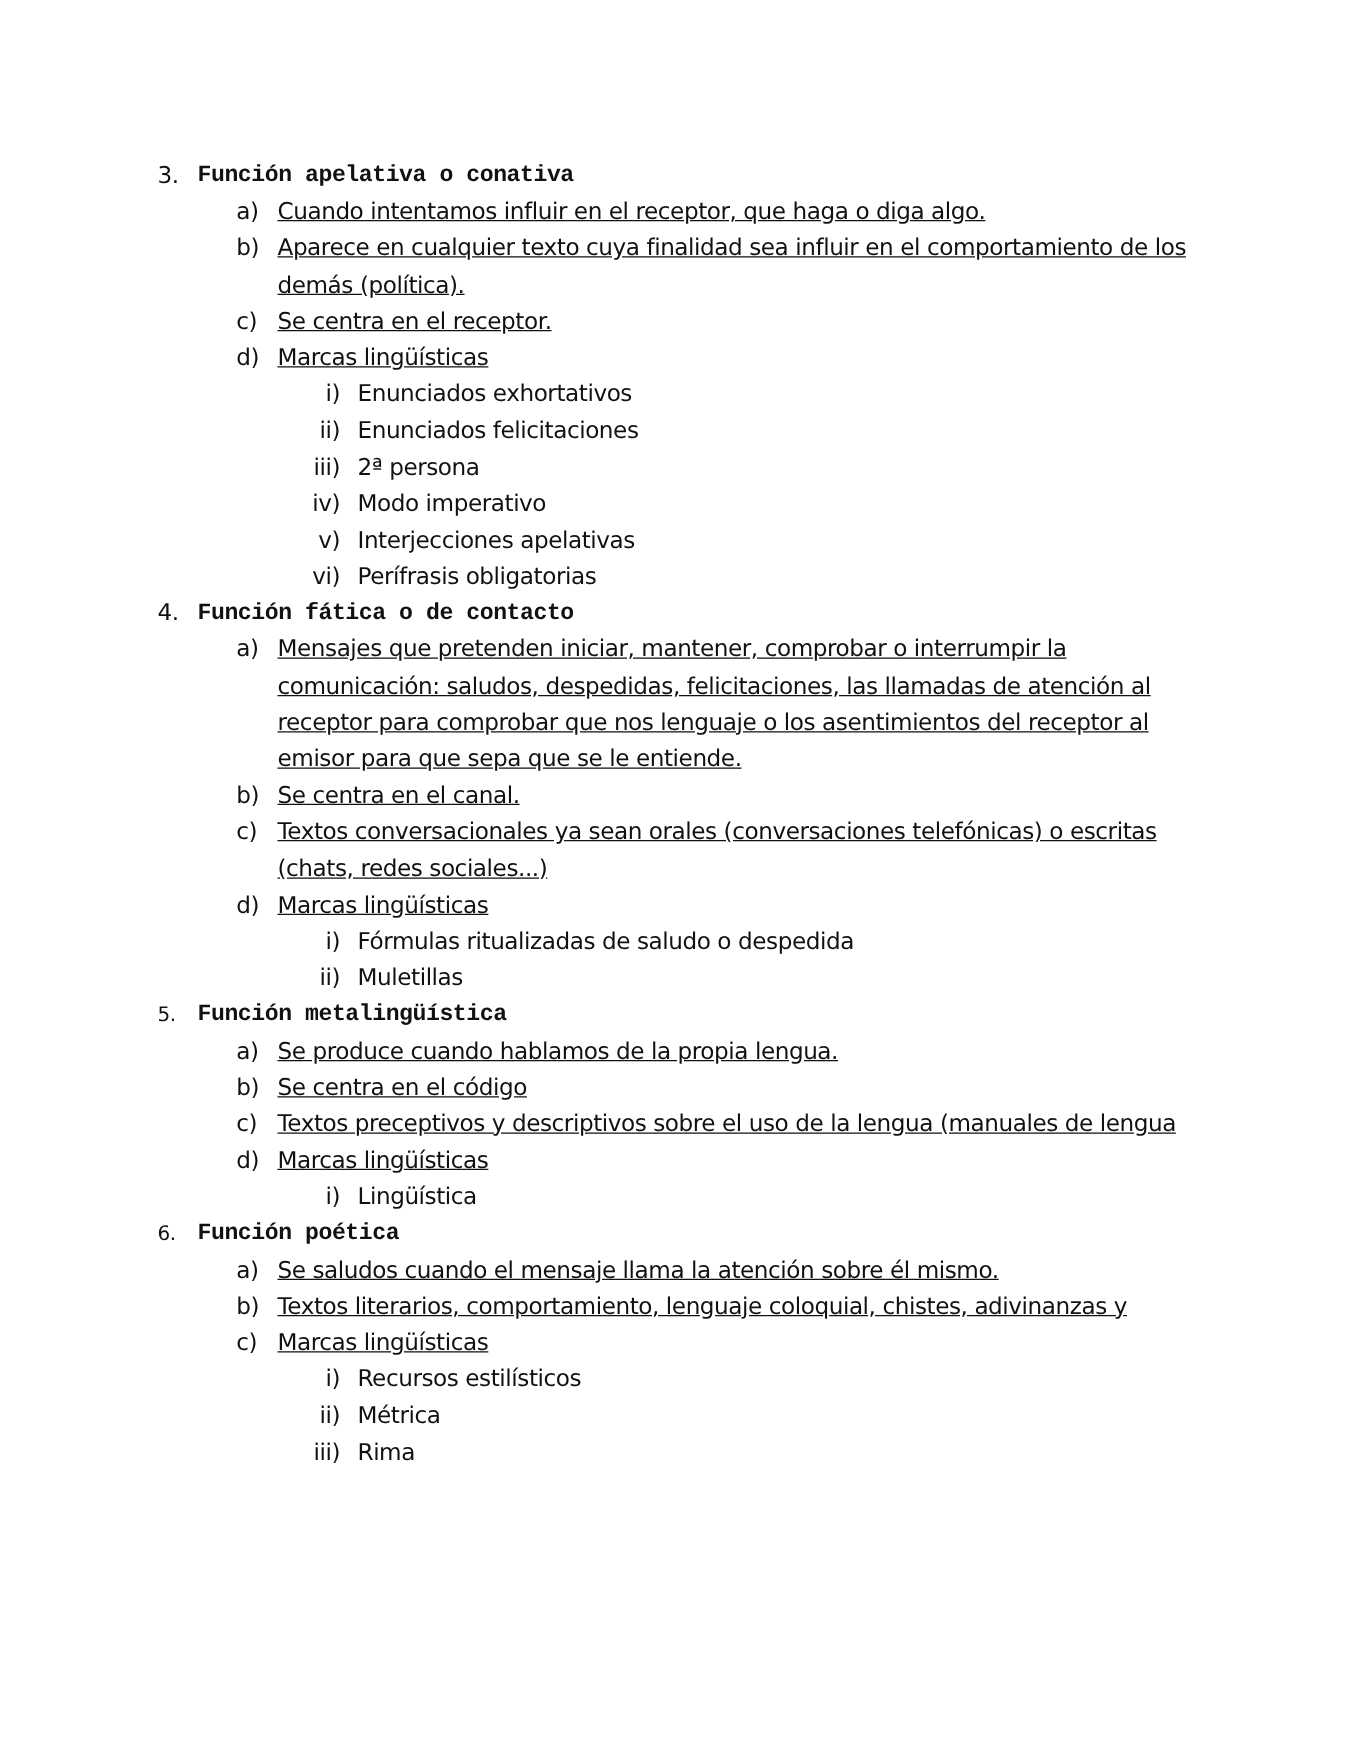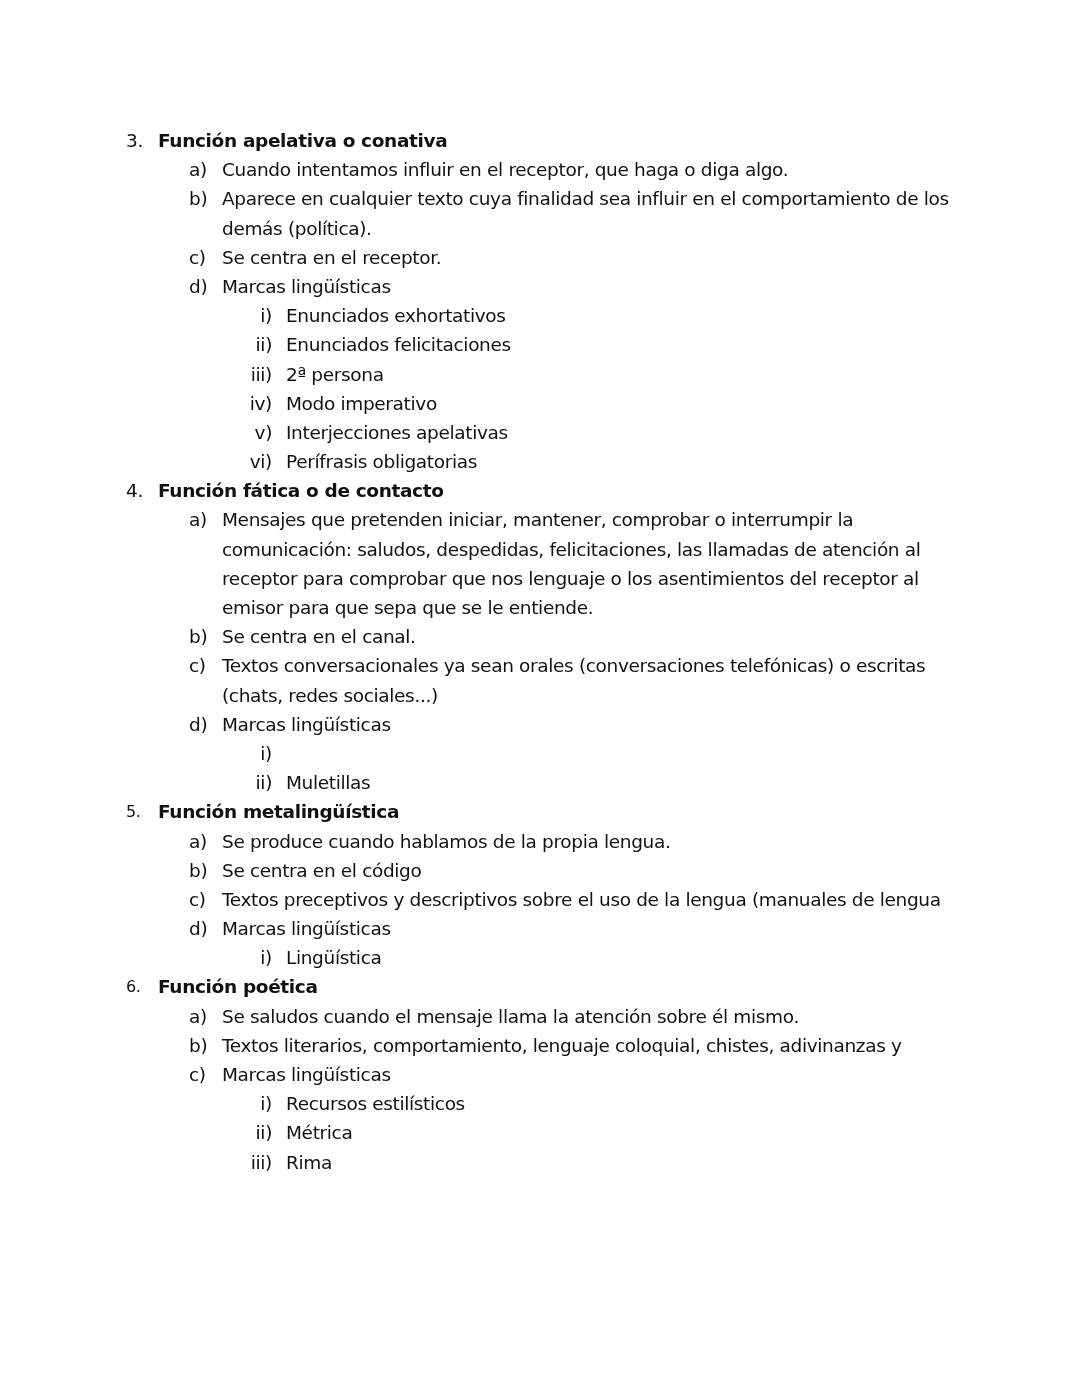--- a/index.html
+++ b/index.html
@@ -33,29 +33,31 @@
       position: absolute;
       left: 126px;
       width: 28px;
       font-size: 18.5px;
     }
     .num.small { font-size: 16px; }
     .heading {
       position: absolute;
       left: 158px;
       font-weight: bold;
+      font-family: Liberation Mono, monospace;
     }
     .alpha {
       position: absolute;
       left: 189px;
       width: 30px;
     }
     .alpha-text {
       position: absolute;
       left: 222px;
+      text-decoration: underline;
     }
     .roman {
       position: absolute;
       left: 232px;
       width: 40px;
       text-align: right;
     }
     .roman-text {
       position: absolute;
       left: 286px;
@@ -141,20 +143,21 @@
   </div>
   <div class="line">
     <span class="alpha-text">(chats, redes sociales...)</span>
   </div>
   <div class="line">
     <span class="alpha">d)</span>
     <span class="alpha-text">Marcas lingüísticas</span>
   </div>
   <div class="line">
     <span class="roman">i)</span>
+    <span class="roman-text">Fórmulas ritualizadas de saludo o despedida</span>
   </div>
   <div class="line">
     <span class="roman">ii)</span>
     <span class="roman-text">Muletillas</span>
   </div>
 
   <div class="line">
     <span class="num small">5.</span>
     <span class="heading">Función metalingüística</span>
   </div>

